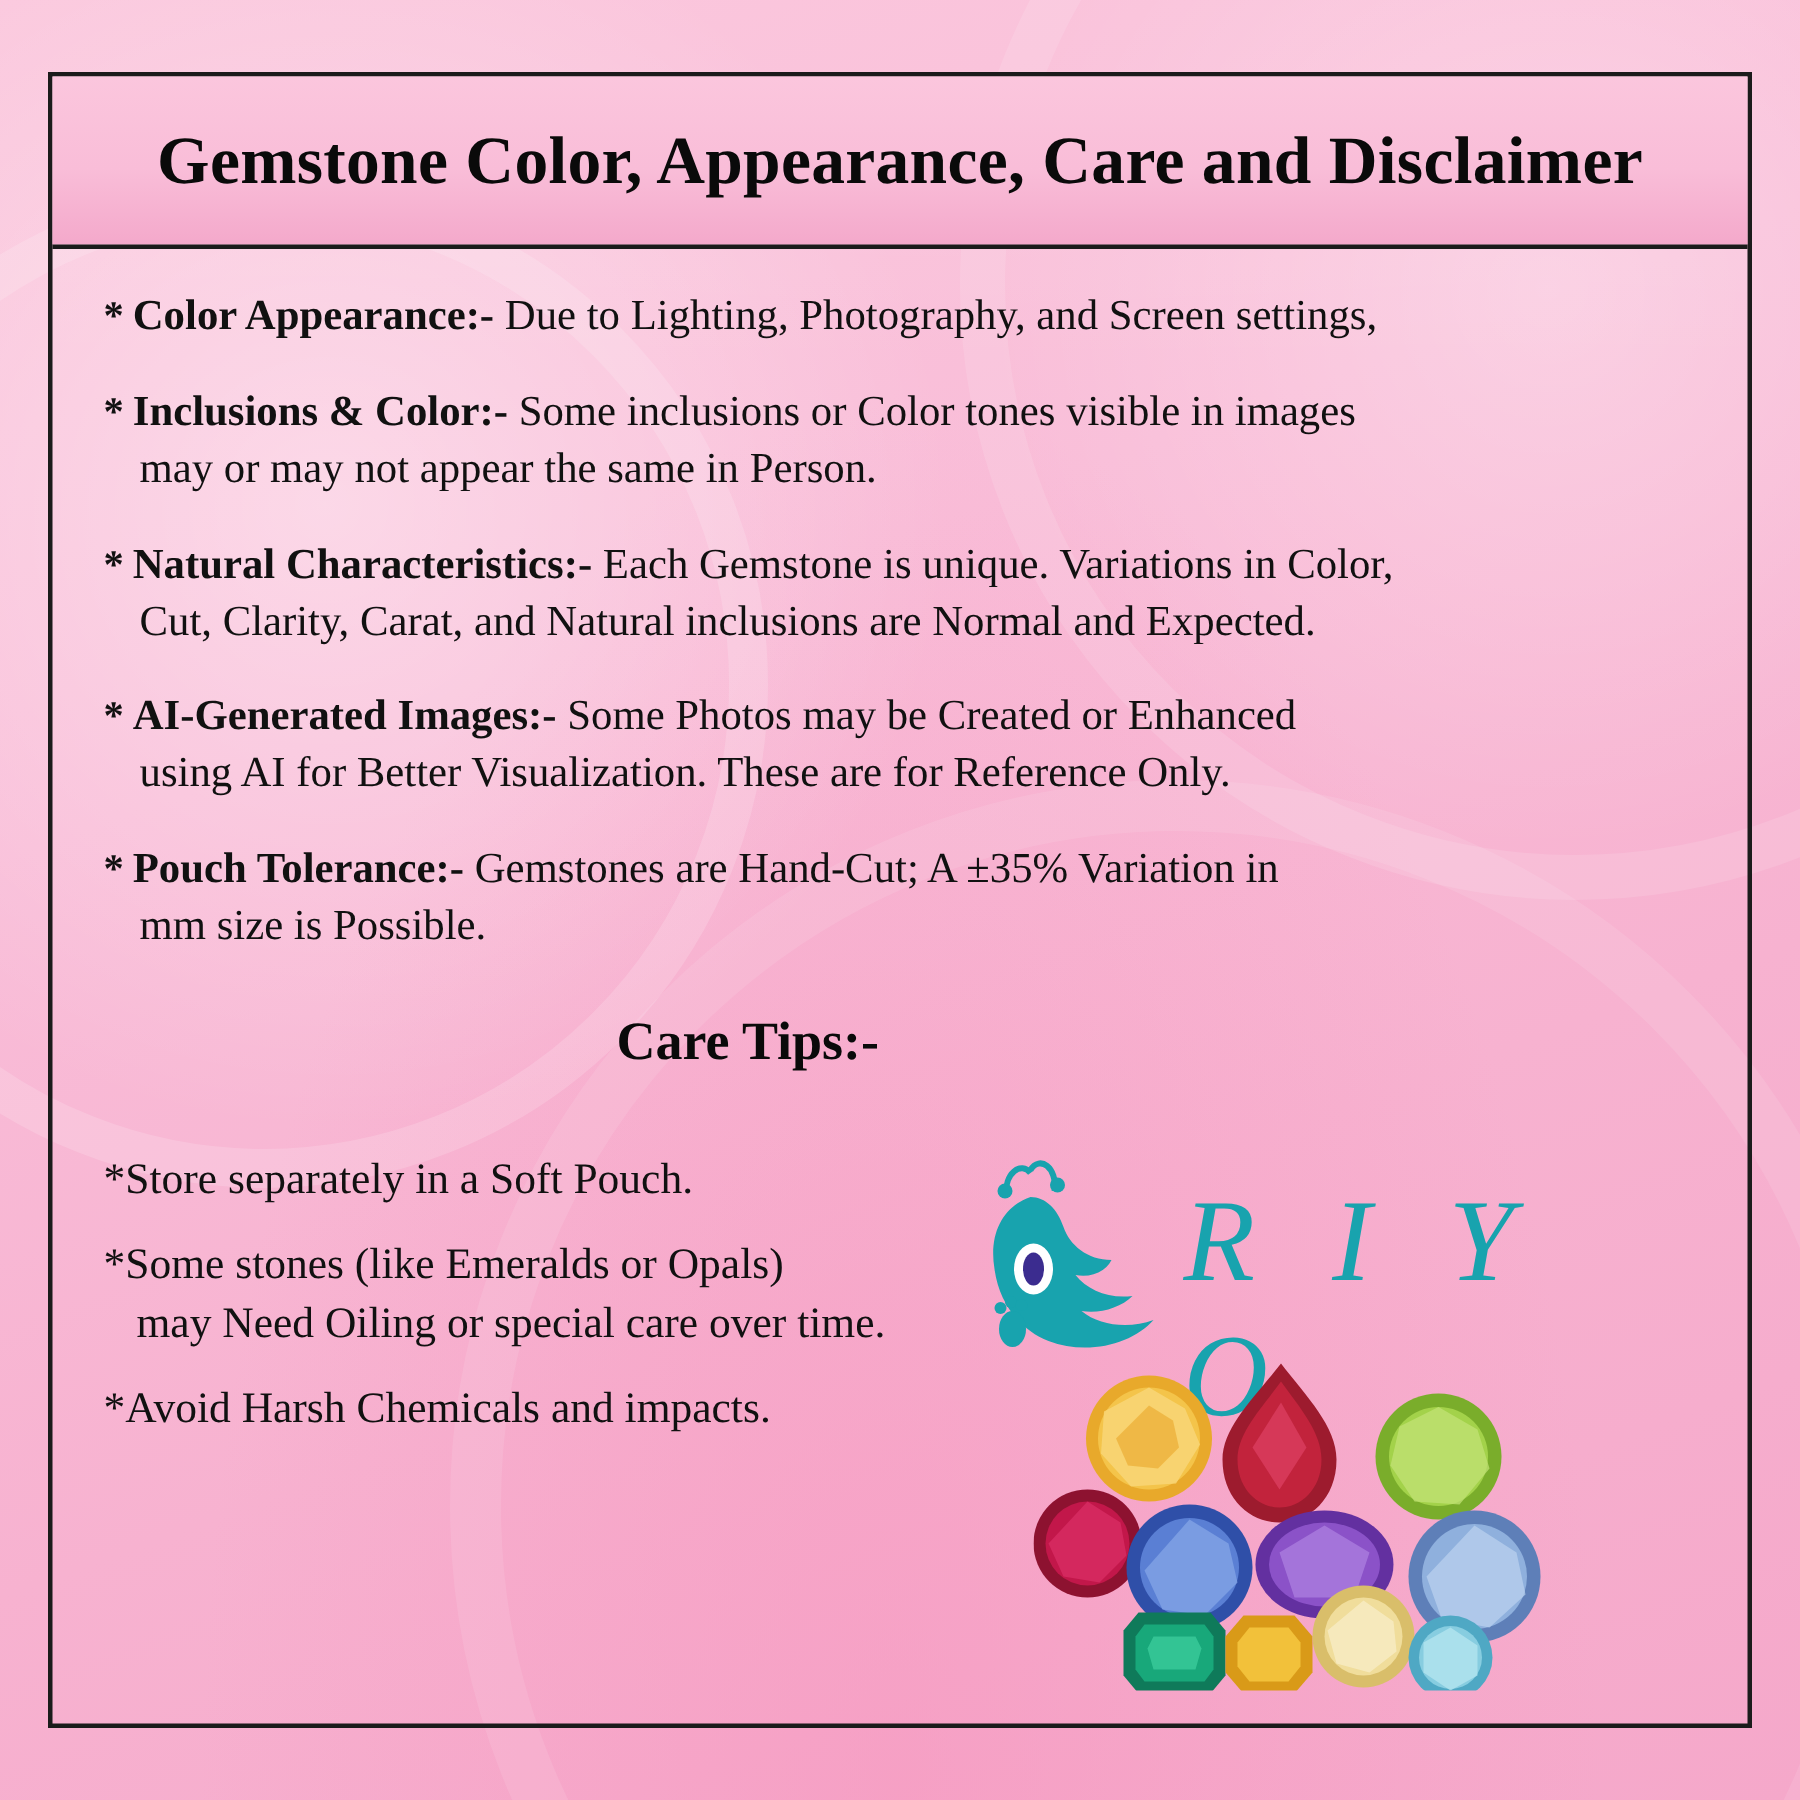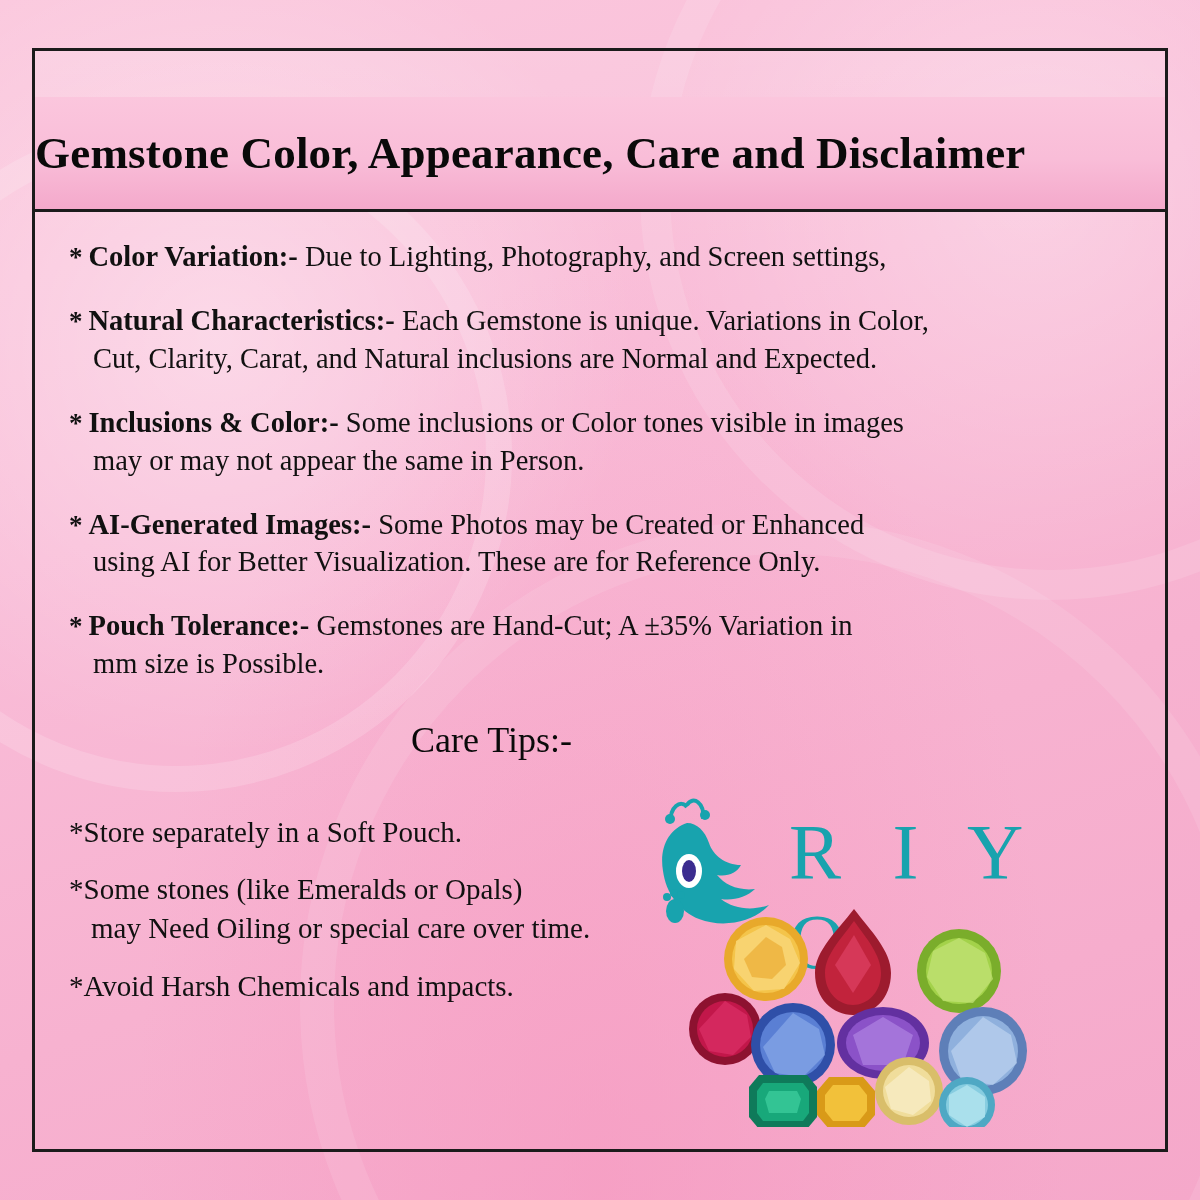--- a/index.html
+++ b/index.html
@@ -44,21 +44,21 @@
     background: linear-gradient(180deg, rgba(255,255,255,0.10) 0%, rgba(255,255,255,0.0) 18%);
   }
 
   .title-band {
     position: relative;
     height: 112px;
     border-bottom: 3px solid #1b1b1b;
     background: linear-gradient(180deg, #fbc6dd 0%, #f9bdd8 55%, #f4a9cb 100%);
     display: flex;
     align-items: center;
-    margin-top: 46px;
+    justify-content: center;
   }
   .title {
     font-family: "Liberation Serif", serif;
     font-weight: bold;
     font-size: 45px;
     letter-spacing: 0.2px;
     color: #0a0a0a;
     white-space: nowrap;
   }
 
@@ -91,21 +91,21 @@
   .care-row {
     position: relative;
     height: 92px;
     margin-top: -8px;
   }
   .care-tips {
     position: absolute;
     left: 350px;
     top: 18px;
     font-size: 36px;
-    font-weight: normal;
+    font-weight: bold;
     color: #0a0a0a;
   }
 
   .care-list {
     position: relative;
     margin-top: 20px;
   }
   .care-item {
     font-size: 29px;
     line-height: 1.35;
@@ -115,23 +115,24 @@
   }
   .care-item .l2 {
     display: block;
     padding-left: 22px;
   }
 
   
   .brand {
     position: absolute;
     right: 36px;
-    top: 742px;
+    top: 717px;
     width: 500px;
     height: 150px;
+    font-style: italic;
   }
   .brand-text {
     position: absolute;
     left: 160px;
     top: 14px;
     font-family: "Liberation Serif", serif;
     font-size: 78px;
     letter-spacing: 16px;
     color: #18a3ae;
     font-weight: normal;
@@ -164,31 +165,31 @@
 
   <div class="card">
 
     <div class="title-band">
       <div class="title">Gemstone Color, Appearance, Care and Disclaimer</div>
     </div>
 
     <div class="body">
 
       <div class="item">
-        <span class="star">*</span><b>Color Variation:-</b><span> Due to Lighting, Photography, and Screen settings,</span>
+        <span class="star">*</span><b>Color Appearance:-</b><span> Due to Lighting, Photography, and Screen settings,</span>
+      </div>
+
+      <div class="item">
+        <span class="star">*</span><b>Inclusions &amp; Color:-</b><span> Some inclusions or Color tones visible in images</span>
+        <span class="l2">may or may not appear the same in Person.</span>
       </div>
 
       <div class="item">
         <span class="star">*</span><b>Natural Characteristics:-</b><span> Each Gemstone is unique. Variations in Color,</span>
         <span class="l2">Cut, Clarity, Carat, and Natural inclusions are Normal and Expected.</span>
-      </div>
-
-      <div class="item">
-        <span class="star">*</span><b>Inclusions &amp; Color:-</b><span> Some inclusions or Color tones visible in images</span>
-        <span class="l2">may or may not appear the same in Person.</span>
       </div>
 
       <div class="item">
         <span class="star">*</span><b>AI-Generated Images:-</b><span> Some Photos may be Created or Enhanced</span>
         <span class="l2">using AI for Better Visualization. These are for Reference Only.</span>
       </div>
 
       <div class="item">
         <span class="star">*</span><b>Pouch Tolerance:-</b><span> Gemstones are Hand-Cut; A ±35% Variation in</span>
         <span class="l2">mm size is Possible.</span>

